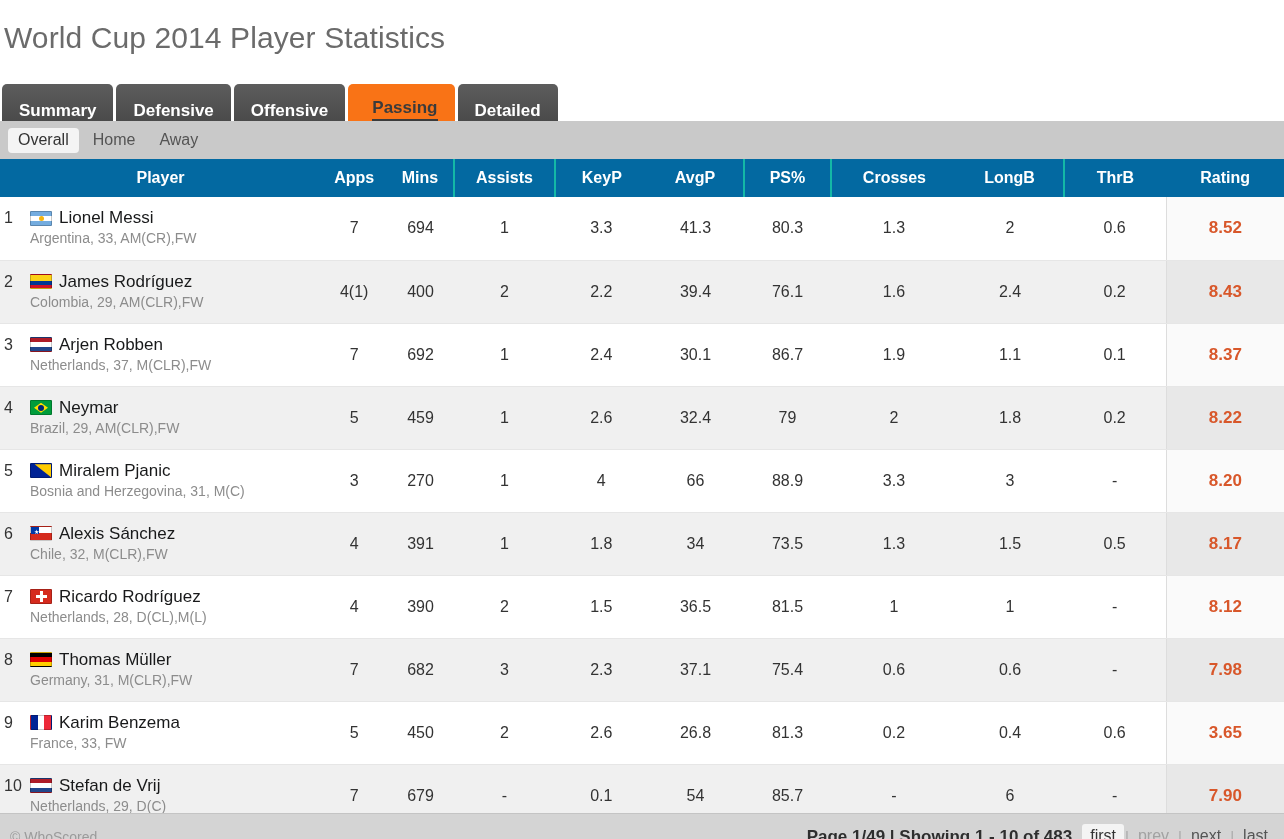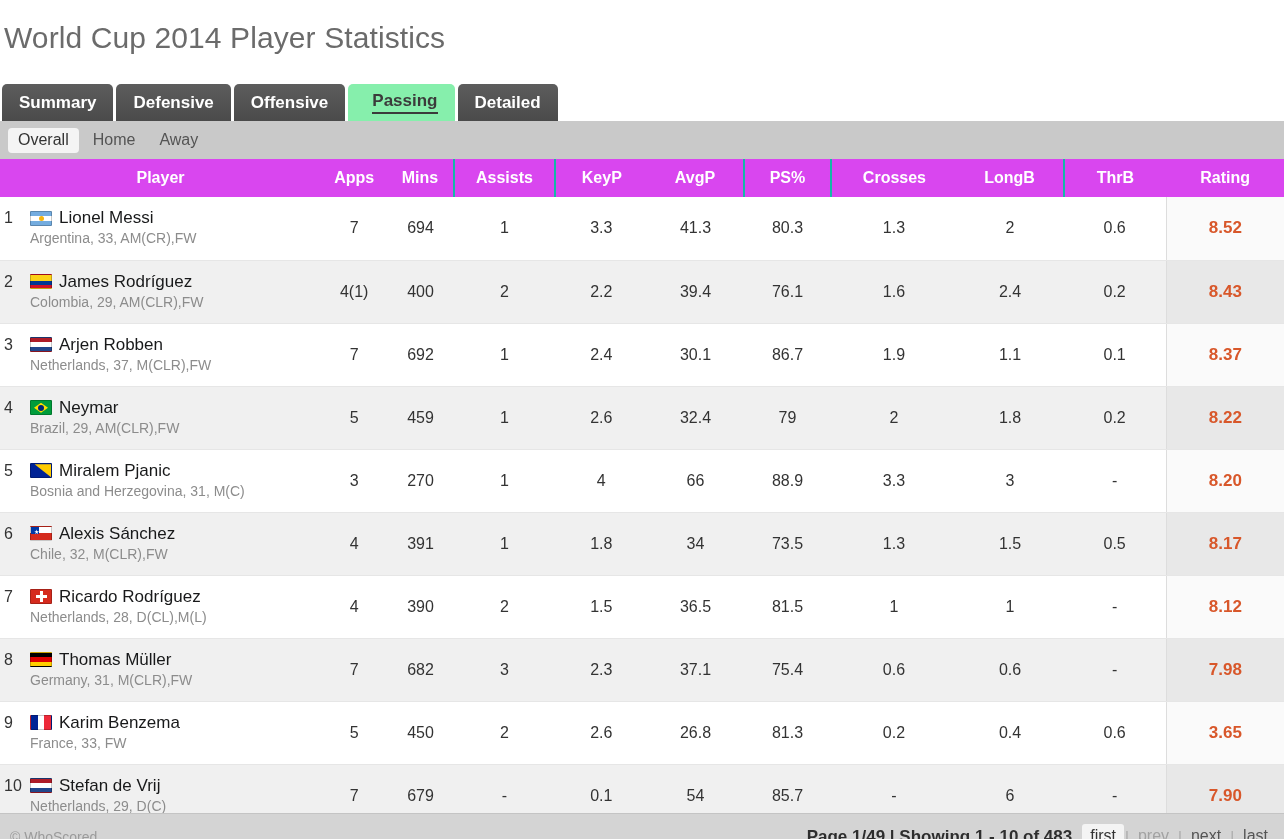--- a/index.html
+++ b/index.html
@@ -30,33 +30,33 @@
     position: relative;
     display: flex;
     align-items: flex-end;
     gap: 3px;
     padding-left: 2px;
     background: transparent;
   }
   .tab {
     height: 37px;
     display: flex;
-    align-items: center;
+    align-items: flex-end;
     justify-content: center;
     padding: 0 17px;
     border-radius: 5px 5px 0 0;
     background: linear-gradient(#5d5d5d, #4a4a4a);
     color: #ffffff;
     font-size: 17px;
     font-weight: bold;
     cursor: pointer;
     white-space: nowrap;
   }
   .tab.active {
-    background: #86efac;
+    background: #f97316;
     color: #3b3b3b;
     padding-left: 24px;
   }
   .tab.active .tab-label {
     border-bottom: 2px solid #3b3b3b;
     padding-bottom: 1px;
   }
 
   
   .filterbar {
@@ -81,21 +81,21 @@
     color: #333333;
   }
 
   
   table.stats {
     width: 1284px;
     border-collapse: collapse;
     table-layout: fixed;
   }
   table.stats thead th {
-    background: #d946ef;
+    background: #0369a1;
     color: #ffffff;
     font-size: 16px;
     font-weight: bold;
     height: 38px;
     padding: 0 6px;
     text-align: center;
     white-space: nowrap;
   }
   th.col-player { text-align: left; padding-left: 8px; }
   th.col-rating { color: #d8572a; background: #212121; }

